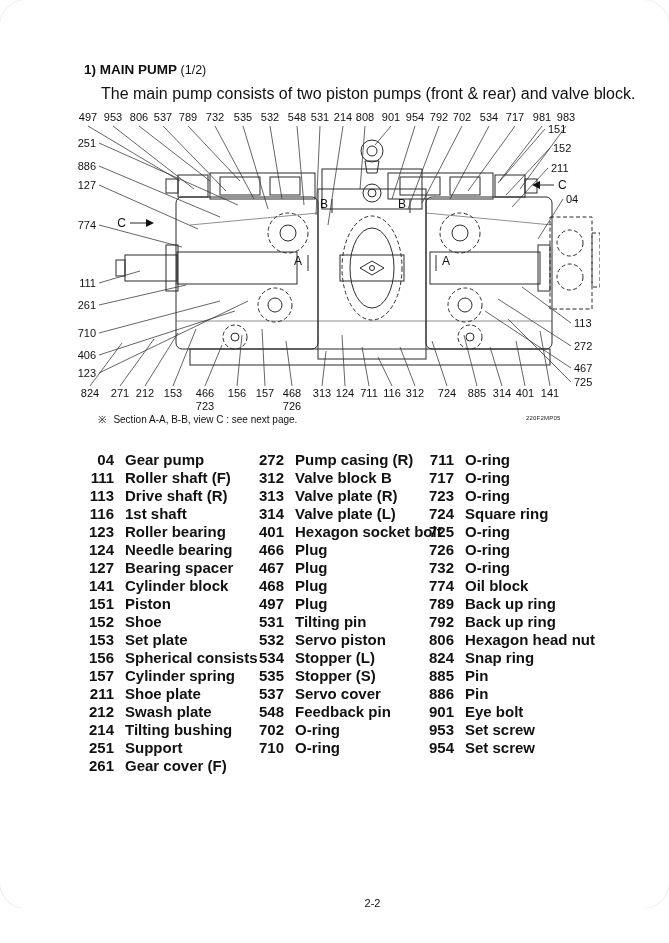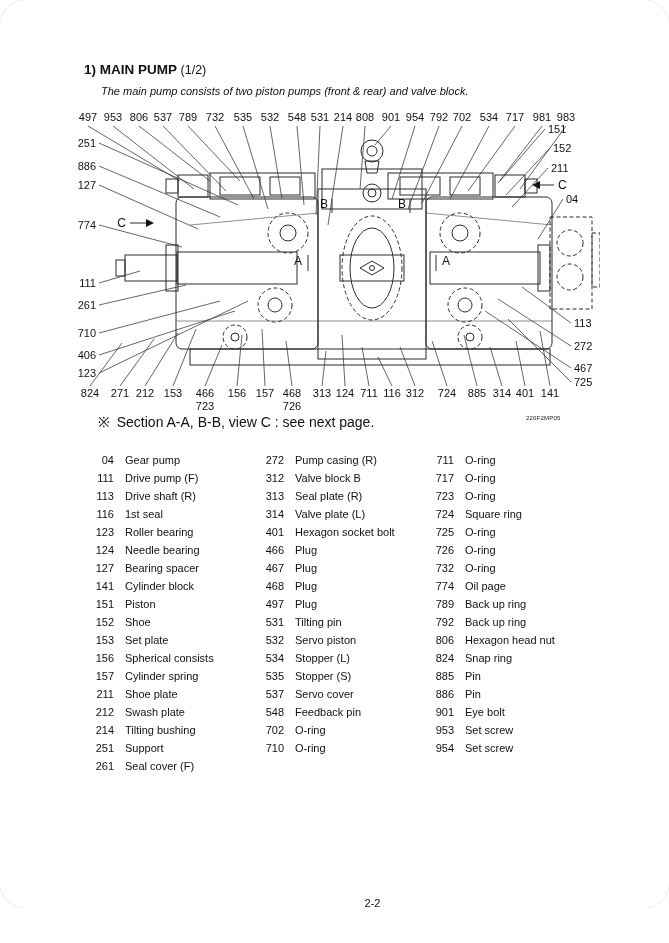--- a/index.html
+++ b/index.html
@@ -3,34 +3,34 @@
 <meta charset="utf-8">
 <style>
   html,body{margin:0;padding:0;background:#fff;}
   .page{
     position:relative;width:669px;height:908px;background:#ffffff;
     font-family:"Liberation Sans",sans-serif;color:#111;
     outline:1px solid #ececec;overflow:hidden;border-radius:26px;
   }
   .heading{position:absolute;left:84px;top:62px;font-size:13.5px;font-weight:bold;white-space:nowrap;}
   .heading .suffix{font-weight:normal;font-size:12.5px;}
-  .intro{position:absolute;left:101px;top:85px;font-size:11px;font-style:italic;}
+  .intro{position:absolute;left:101px;top:85px;font-size:16px;}
   .diagram{position:absolute;left:70px;top:105px;}
   .callout-label{font-size:11px;fill:#111;font-family:"Liberation Sans",sans-serif;}
   .leader{stroke:#333;stroke-width:0.75;fill:none;}
   .draw{stroke:#2b2b2b;fill:none;stroke-width:1;}
   .draw-thin{stroke:#444;fill:none;stroke-width:0.6;}
   .dash{stroke-dasharray:4 2.5;}
   .section-label{font-size:12px;fill:#111;font-family:"Liberation Sans",sans-serif;}
-  .note-line{position:absolute;left:98px;top:412px;font-size:14px;}
+  .note-line{position:absolute;left:98px;top:412px;font-size:10px;}
   .note-line .sym{margin-right:7px;}
   .figure-code{position:absolute;left:526px;top:415px;font-size:6px;color:#222;letter-spacing:.2px;}
   .parts{position:absolute;left:88px;top:451px;display:flex;}
   .parts-col{width:170px;}
-  .part-row{line-height:18px;font-size:11px;white-space:nowrap;}
+  .part-row{line-height:18px;font-size:15px;white-space:nowrap;font-weight:bold;}
   .part-no{display:inline-block;width:26px;text-align:right;margin-right:11px;}
   .footer{position:absolute;left:0;top:897px;width:100%;text-align:center;font-size:11px;padding-left:38px;}
 </style>
 </head>
 <body>
 
 <div class="page">
 
   <div class="heading">
     <span>1)</span>
@@ -255,42 +255,42 @@
 
   <div class="note-line">
     <span class="sym">※</span><span>Section A-A, B-B, view C : see next page.</span>
   </div>
 
   <div class="figure-code">220F2MP05</div>
 
   <div class="parts">
     <div class="parts-col">
         <div class="part-row"><span class="part-no">04</span><span>Gear pump</span></div>
-        <div class="part-row"><span class="part-no">111</span><span>Drive pump (F)</span></div>
+        <div class="part-row"><span class="part-no">111</span><span>Roller shaft (F)</span></div>
         <div class="part-row"><span class="part-no">113</span><span>Drive shaft (R)</span></div>
-        <div class="part-row"><span class="part-no">116</span><span>1st seal</span></div>
+        <div class="part-row"><span class="part-no">116</span><span>1st shaft</span></div>
         <div class="part-row"><span class="part-no">123</span><span>Roller bearing</span></div>
         <div class="part-row"><span class="part-no">124</span><span>Needle bearing</span></div>
         <div class="part-row"><span class="part-no">127</span><span>Bearing spacer</span></div>
         <div class="part-row"><span class="part-no">141</span><span>Cylinder block</span></div>
         <div class="part-row"><span class="part-no">151</span><span>Piston</span></div>
         <div class="part-row"><span class="part-no">152</span><span>Shoe</span></div>
         <div class="part-row"><span class="part-no">153</span><span>Set plate</span></div>
         <div class="part-row"><span class="part-no">156</span><span>Spherical consists</span></div>
         <div class="part-row"><span class="part-no">157</span><span>Cylinder spring</span></div>
         <div class="part-row"><span class="part-no">211</span><span>Shoe plate</span></div>
         <div class="part-row"><span class="part-no">212</span><span>Swash plate</span></div>
         <div class="part-row"><span class="part-no">214</span><span>Tilting bushing</span></div>
         <div class="part-row"><span class="part-no">251</span><span>Support</span></div>
-        <div class="part-row"><span class="part-no">261</span><span>Seal cover (F)</span></div>
+        <div class="part-row"><span class="part-no">261</span><span>Gear cover (F)</span></div>
       </div>
     <div class="parts-col">
         <div class="part-row"><span class="part-no">272</span><span>Pump casing (R)</span></div>
         <div class="part-row"><span class="part-no">312</span><span>Valve block B</span></div>
-        <div class="part-row"><span class="part-no">313</span><span>Seal plate (R)</span></div>
+        <div class="part-row"><span class="part-no">313</span><span>Valve plate (R)</span></div>
         <div class="part-row"><span class="part-no">314</span><span>Valve plate (L)</span></div>
         <div class="part-row"><span class="part-no">401</span><span>Hexagon socket bolt</span></div>
         <div class="part-row"><span class="part-no">466</span><span>Plug</span></div>
         <div class="part-row"><span class="part-no">467</span><span>Plug</span></div>
         <div class="part-row"><span class="part-no">468</span><span>Plug</span></div>
         <div class="part-row"><span class="part-no">497</span><span>Plug</span></div>
         <div class="part-row"><span class="part-no">531</span><span>Tilting pin</span></div>
         <div class="part-row"><span class="part-no">532</span><span>Servo piston</span></div>
         <div class="part-row"><span class="part-no">534</span><span>Stopper (L)</span></div>
         <div class="part-row"><span class="part-no">535</span><span>Stopper (S)</span></div>
@@ -300,21 +300,21 @@
         <div class="part-row"><span class="part-no">710</span><span>O-ring</span></div>
       </div>
     <div class="parts-col">
         <div class="part-row"><span class="part-no">711</span><span>O-ring</span></div>
         <div class="part-row"><span class="part-no">717</span><span>O-ring</span></div>
         <div class="part-row"><span class="part-no">723</span><span>O-ring</span></div>
         <div class="part-row"><span class="part-no">724</span><span>Square ring</span></div>
         <div class="part-row"><span class="part-no">725</span><span>O-ring</span></div>
         <div class="part-row"><span class="part-no">726</span><span>O-ring</span></div>
         <div class="part-row"><span class="part-no">732</span><span>O-ring</span></div>
-        <div class="part-row"><span class="part-no">774</span><span>Oil page</span></div>
+        <div class="part-row"><span class="part-no">774</span><span>Oil block</span></div>
         <div class="part-row"><span class="part-no">789</span><span>Back up ring</span></div>
         <div class="part-row"><span class="part-no">792</span><span>Back up ring</span></div>
         <div class="part-row"><span class="part-no">806</span><span>Hexagon head nut</span></div>
         <div class="part-row"><span class="part-no">824</span><span>Snap ring</span></div>
         <div class="part-row"><span class="part-no">885</span><span>Pin</span></div>
         <div class="part-row"><span class="part-no">886</span><span>Pin</span></div>
         <div class="part-row"><span class="part-no">901</span><span>Eye bolt</span></div>
         <div class="part-row"><span class="part-no">953</span><span>Set screw</span></div>
         <div class="part-row"><span class="part-no">954</span><span>Set screw</span></div>
       </div>

